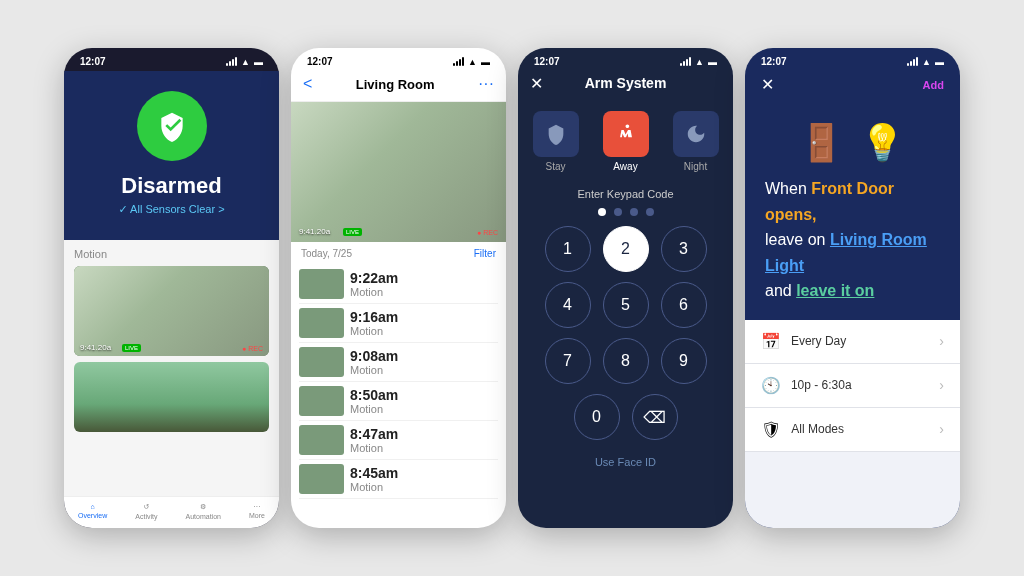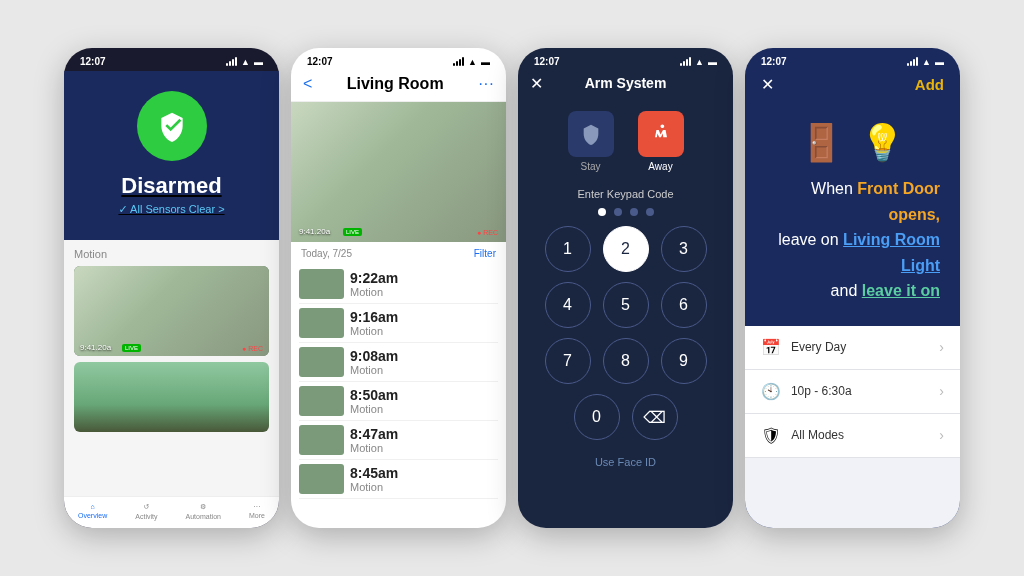--- a/index.html
+++ b/index.html
@@ -34,21 +34,20 @@
     
     .phone1 { background: #1a1a2e; }
     .phone1 .status-bar {
       display: flex; justify-content: space-between; align-items: center;
       padding: 8px 16px 4px; color: #fff; font-size: 10px; font-weight: 600;
     }
     .phone1 .hero {
       background: #1a2a5e;
       display: flex; flex-direction: column; align-items: center;
       padding: 20px 0 24px;
-      text-decoration: underline;
     }
     .shield-green {
       width: 70px; height: 70px; background: #2ecc40;
       border-radius: 50%; display: flex; align-items: center; justify-content: center;
       margin-bottom: 12px;
     }
     .shield-green svg { color: #fff; }
     .phone1 .hero h2 { color: #fff; font-size: 22px; font-weight: 700; }
     .phone1 .hero p { color: #5bc8f5; font-size: 11px; margin-top: 4px; }
     .phone1 .cameras-section {
@@ -88,21 +87,21 @@
     
     .phone2 { background: #fff; }
     .phone2 .status-bar {
       display: flex; justify-content: space-between; align-items: center;
       padding: 8px 16px 4px; color: #000; font-size: 10px; font-weight: 600;
     }
     .phone2 .header {
       display: flex; align-items: center; justify-content: space-between;
       padding: 4px 12px 8px; border-bottom: 1px solid #eee;
     }
-    .phone2 .header .title { font-size: 16px; font-weight: 600; }
+    .phone2 .header .title { font-size: 13px; font-weight: 600; }
     .phone2 .live-view {
       width: 100%; height: 140px; background: #8aaa8a; position: relative; overflow: hidden;
     }
     .phone2 .activity-header {
       display: flex; justify-content: space-between; align-items: center;
       padding: 6px 10px; font-size: 10px; color: #888;
     }
     .filter-btn { color: #1a6ef5; font-size: 10px; }
     .activity-list { flex: 1; overflow: hidden; padding: 0 8px; }
     .activity-item {
@@ -156,24 +155,24 @@
     .phone4 { background: #1a2a5e; }
     .phone4 .status-bar {
       display: flex; justify-content: space-between; align-items: center;
       padding: 8px 16px 4px; color: #fff; font-size: 10px; font-weight: 600;
     }
     .phone4 .header {
       display: flex; align-items: center; justify-content: space-between;
       padding: 4px 16px 12px;
     }
     .phone4 .close-btn { color: #fff; font-size: 16px; }
-    .phone4 .add-btn { color: #eab308; font-size: 15px; font-weight: 600; }
+    .phone4 .add-btn { color: #d946ef; font-size: 11px; font-weight: 600; }
     .automation-icons { display: flex; justify-content: center; gap: 16px; padding: 16px 0 12px; }
     .auto-icon { font-size: 36px; }
-    .automation-text { padding: 0 20px 22px; text-align: right; color: #fff; }
+    .automation-text { padding: 0 20px 16px; text-align: left; color: #fff; }
     .automation-text p { font-size: 16px; line-height: 1.6; font-weight: 400; }
     .automation-text .highlight-orange { color: #f5a623; font-weight: 600; }
     .automation-text .highlight-blue { color: #4a9ef5; text-decoration: underline; font-weight: 600; }
     .automation-text .highlight-green { color: #5acea0; text-decoration: underline; font-weight: 600; }
     .automation-settings { background: #f0f2f8; flex: 1; border-radius: 0; padding: 0; }
     .setting-item {
       display: flex; align-items: center; justify-content: space-between;
       padding: 12px 16px; border-bottom: 1px solid #e0e2e8; background: #fff;
     }
     .setting-item:first-child { margin-top: 0; }
@@ -367,20 +366,28 @@
         <span>Stay</span>
       </div>
       <div class="arm-mode active">
         <div class="arm-mode-icon away">
           <svg width="22" height="22" viewBox="0 0 24 24" fill="white">
             <path d="M13.5 5.5c1.1 0 2-.9 2-2s-.9-2-2-2-2 .9-2 2 .9 2 2 2zm5 10l-1.5-8h-2.8l-2.7 5-2-5H7l-1.5 8h2l.7-4 1.8 4h2l1.8-4 .7 4h2z"></path>
           </svg>
         </div>
         <span style="color:#fff;">Away</span>
       </div>
+      <div class="arm-mode">
+        <div class="arm-mode-icon night">
+          <svg width="22" height="22" viewBox="0 0 24 24" fill="#8899bb">
+            <path d="M12 3c-4.97 0-9 4.03-9 9s4.03 9 9 9 9-4.03 9-9c0-.46-.04-.92-.1-1.36-.98 1.37-2.58 2.26-4.4 2.26-2.98 0-5.4-2.42-5.4-5.4 0-1.81.89-3.42 2.26-4.4-.44-.06-.9-.1-1.36-.1z"></path>
+          </svg>
+        </div>
+        <span>Night</span>
+      </div>
     </div>
     <div class="keypad-label">Enter Keypad Code</div>
     <div class="dots">
       <div class="dot filled"></div>
       <div class="dot"></div>
       <div class="dot"></div>
       <div class="dot"></div>
     </div>
     <div class="keypad">
       <div class="keypad-row">

